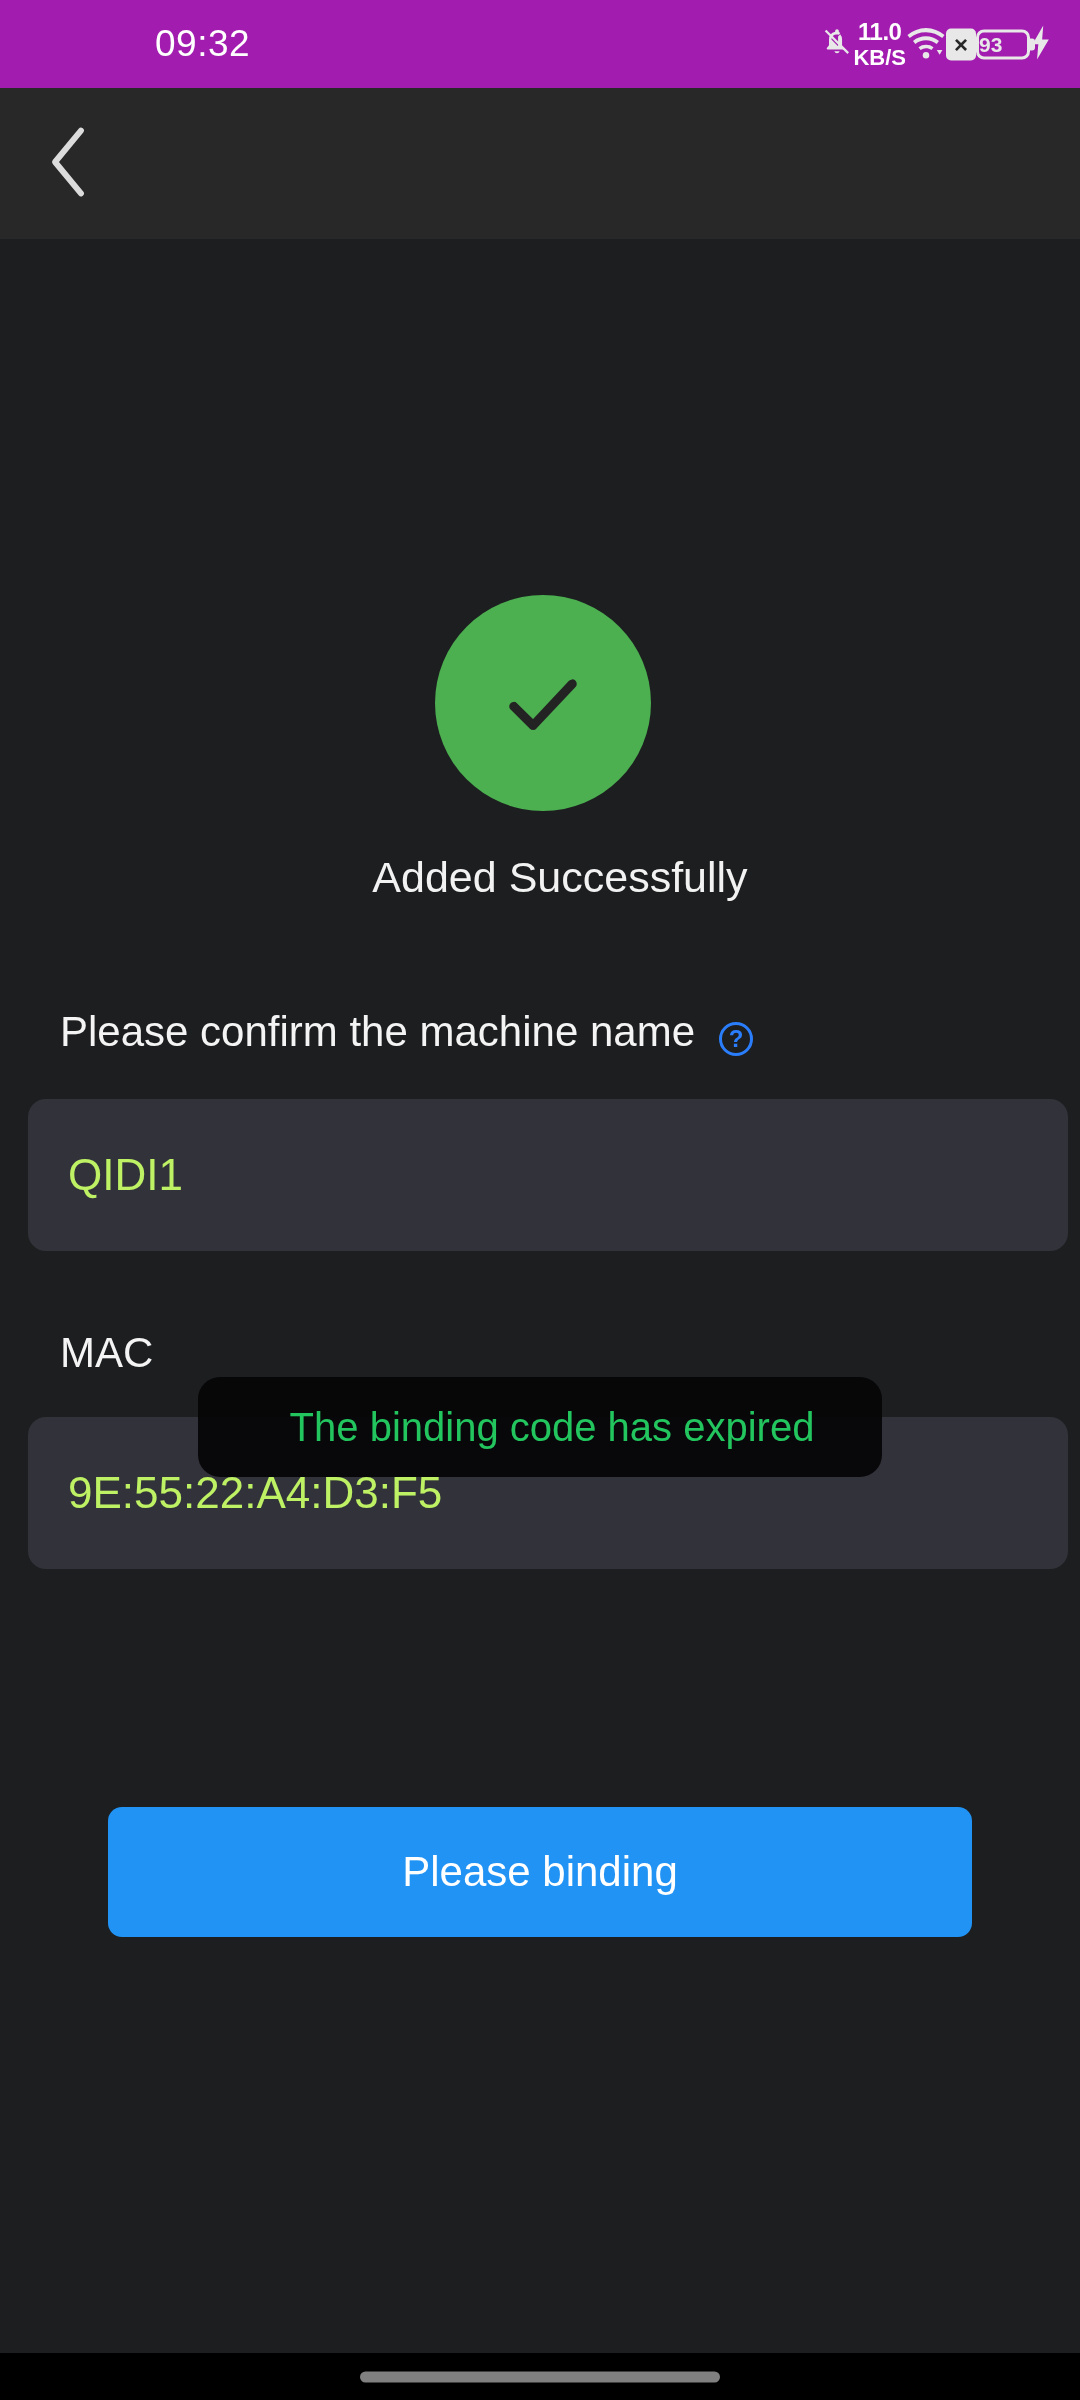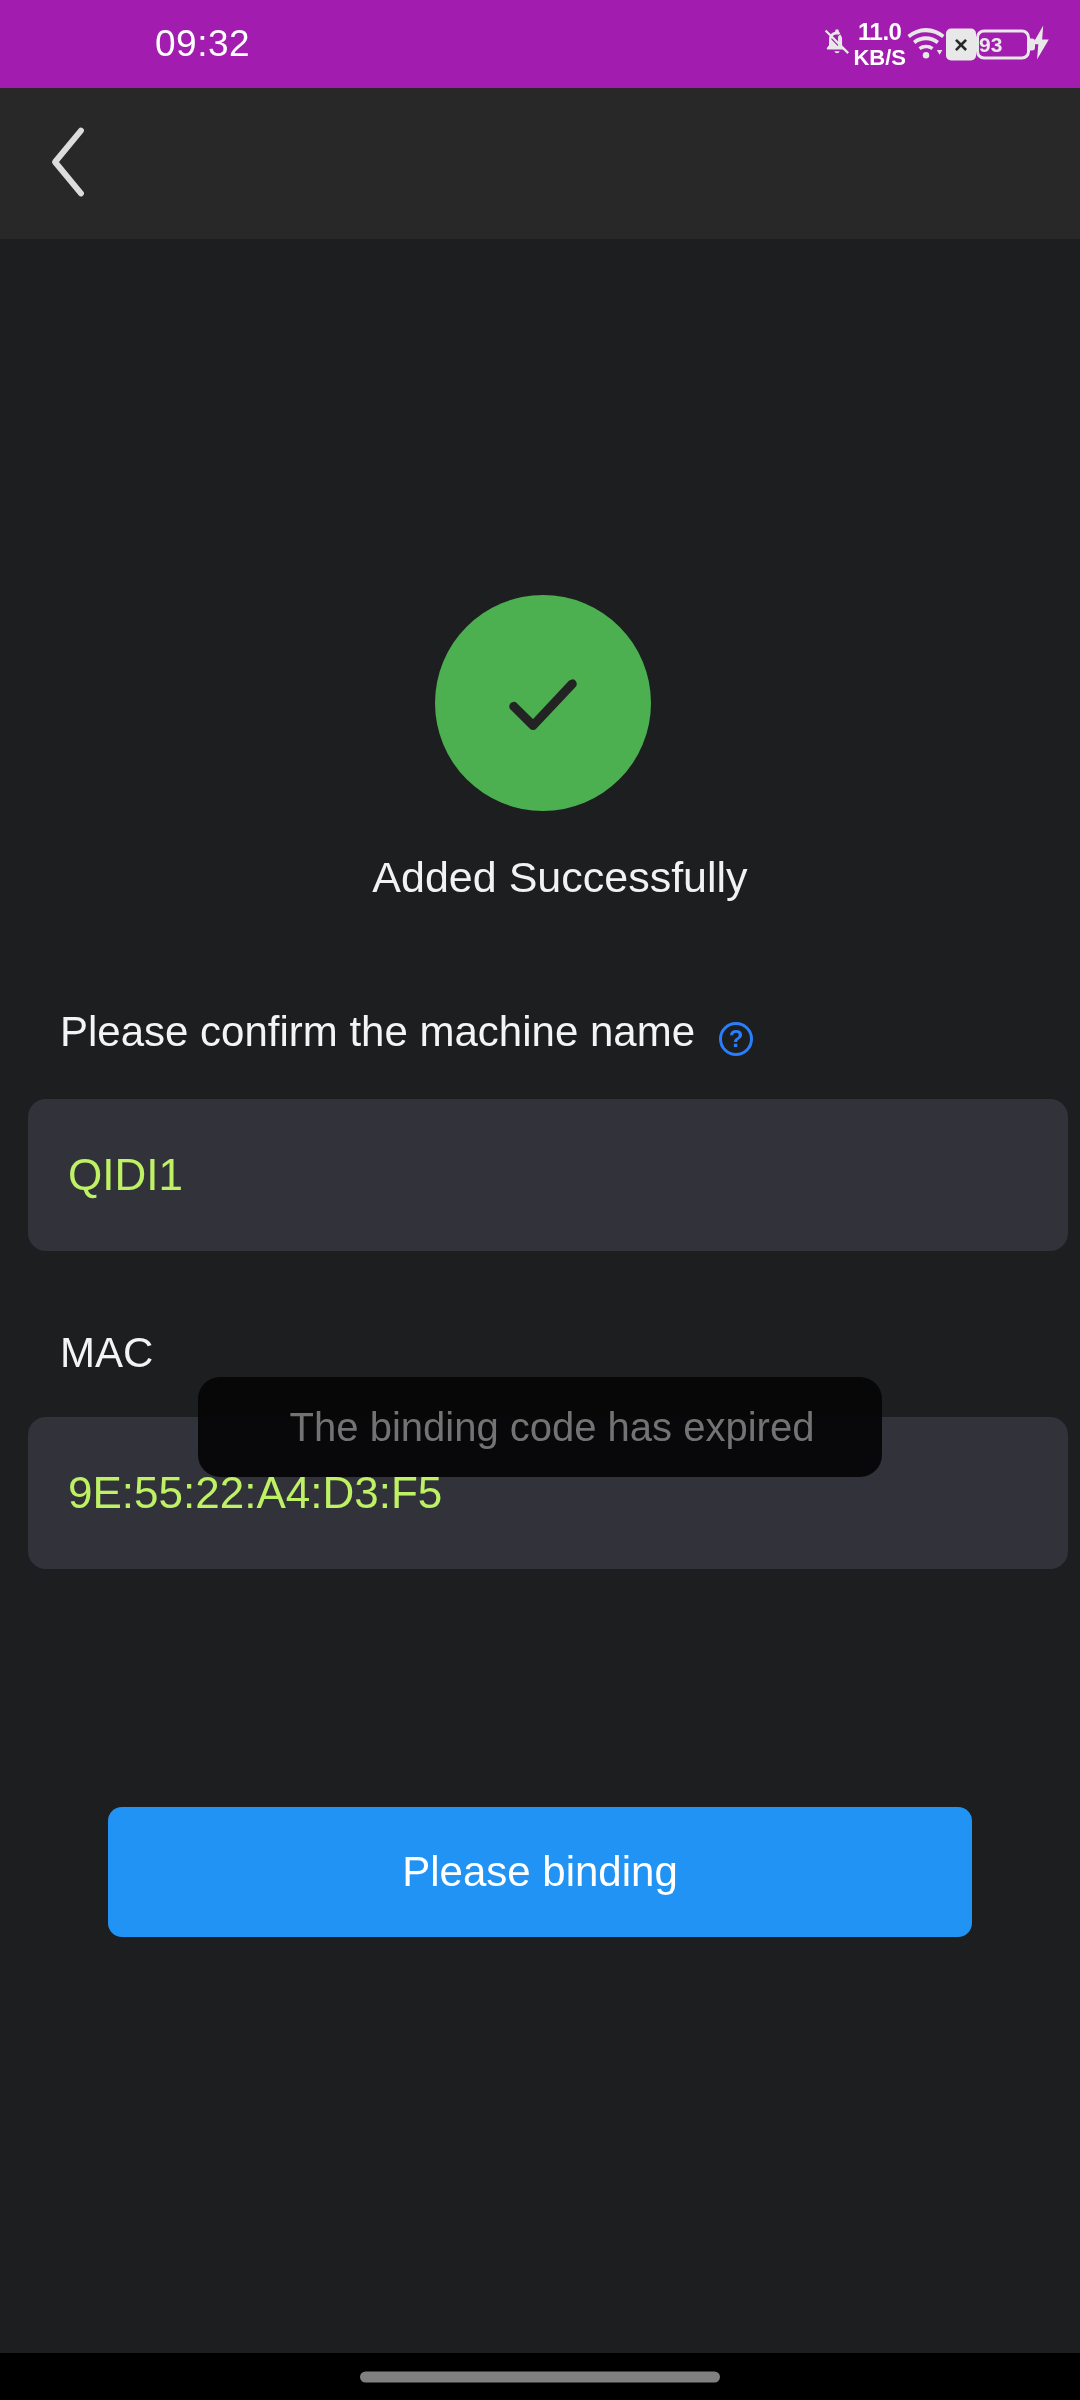--- a/index.html
+++ b/index.html
@@ -199,21 +199,21 @@
   
   .toast {
     position: absolute;
     left: 198px; top: 1138px;
     width: 684px; height: 100px;
     background: rgba(5,5,6,0.93);
     border-radius: 22px;
     display: flex;
     align-items: center;
     justify-content: center;
-    color: #737373;
+    color: #22c55e;
     font-size: 40px;
     z-index: 20;
     padding-left: 24px;
   }
 
   
   .navbar {
     position: absolute;
     left: 0; top: 2353px;
     width: 1080px; height: 47px;

